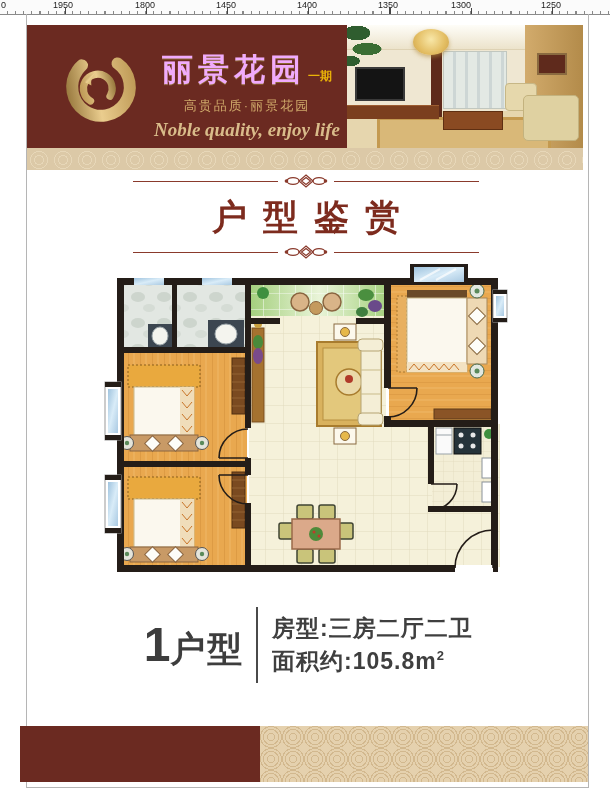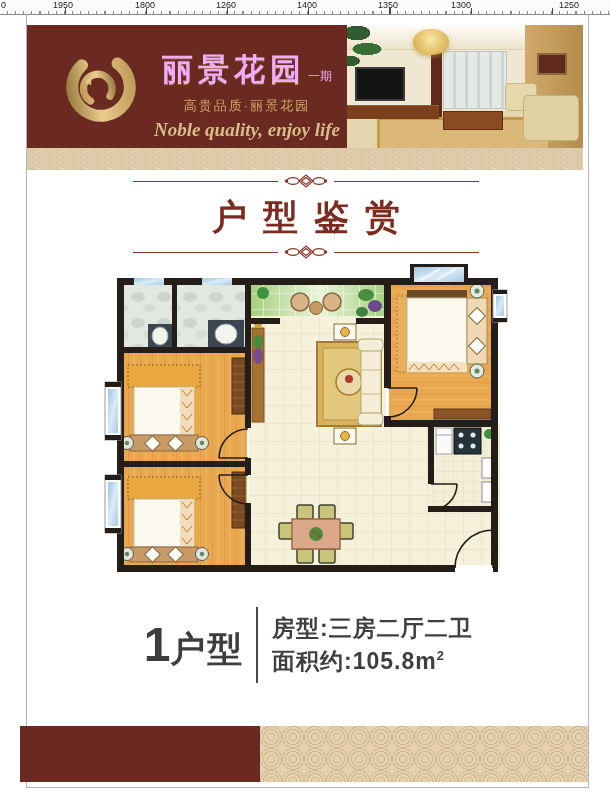--- a/index.html
+++ b/index.html
@@ -17,21 +17,21 @@
   .ruler span{position:absolute;top:0;font-size:9px;color:#222;letter-spacing:0;}
   
   .page-edge{position:absolute;background:#b5b5b5;}
   
   .header{position:absolute;left:27px;top:25px;width:556px;height:123px;display:flex;}
   .brand-panel{position:relative;width:320px;height:100%;background:#6b2a21;flex:0 0 auto;}
   .logo{position:absolute;left:34px;top:22px;width:80px;height:80px;}
   .brand-text{position:absolute;left:125px;top:24px;width:190px;text-align:center;color:#cda668;}
   .brand-title{font-size:31px;font-weight:bold;letter-spacing:5px;color:#f0abfc;
                text-shadow:0 1px 0 #8a6a30;white-space:nowrap;text-align:center;}
-  .brand-phase{font-size:12px;font-weight:normal;color:#f0abfc;margin-left:2px;}
+  .brand-phase{font-size:12px;font-weight:bold;color:#eab308;margin-left:2px;}
   .slogan-cn{margin-top:6px;font-size:13px;letter-spacing:2px;color:#cfa96a;}
   .slogan-en{margin-top:4px;font-size:19px;font-style:italic;font-weight:bold;
              font-family:"Liberation Serif","DejaVu Serif",serif;color:#d9bc8a;white-space:nowrap;}
   
   .photo{position:relative;flex:1;background:linear-gradient(#f6f2e6 0 22px,#efe7d2 22px 70%,#e6d6ae 70%);overflow:hidden;}
   .ph{position:absolute;}
   .ph-ceiling{left:0;top:0;right:0;height:24px;background:linear-gradient(#fefdf8,#ece3cb);border-bottom:1px solid #ded2b4;}
   .ph-rightwall{right:0;top:0;width:58px;height:100%;background:linear-gradient(90deg,#d2ab6c,#b38b4a);}
   .ph-glass{left:96px;top:26px;width:62px;height:56px;background:repeating-linear-gradient(90deg,#e2eae8 0 9px,#c8d4d6 9px 12px);opacity:.85;border:1px solid #b9c2bc;}
   .ph-pillar{left:84px;top:24px;width:11px;height:70px;background:#5e2a1b;}
@@ -78,25 +78,25 @@
 </style>
 </head>
 <body>
 
 <div class="screen">
 
   <div class="ruler">
     <span style="left:1px">0</span>
     <span style="left:53px">1950</span>
     <span style="left:135px">1800</span>
-    <span style="left:216px">1260</span>
+    <span style="left:216px">1450</span>
     <span style="left:297px">1400</span>
     <span style="left:378px">1350</span>
     <span style="left:451px">1300</span>
-    <span style="left:559px">1250</span>
+    <span style="left:541px">1250</span>
   </div>
 
   <div class="page-edge" style="left:26px;top:14px;width:1px;height:773px;"></div>
   <div class="page-edge" style="left:588px;top:14px;width:1px;height:773px;"></div>
   <div class="page-edge" style="left:26px;top:787px;width:563px;height:1px;"></div>
 
   <div class="header">
     <div class="brand-panel">
       <svg class="logo" viewBox="0 0 100 100">
         <defs>

